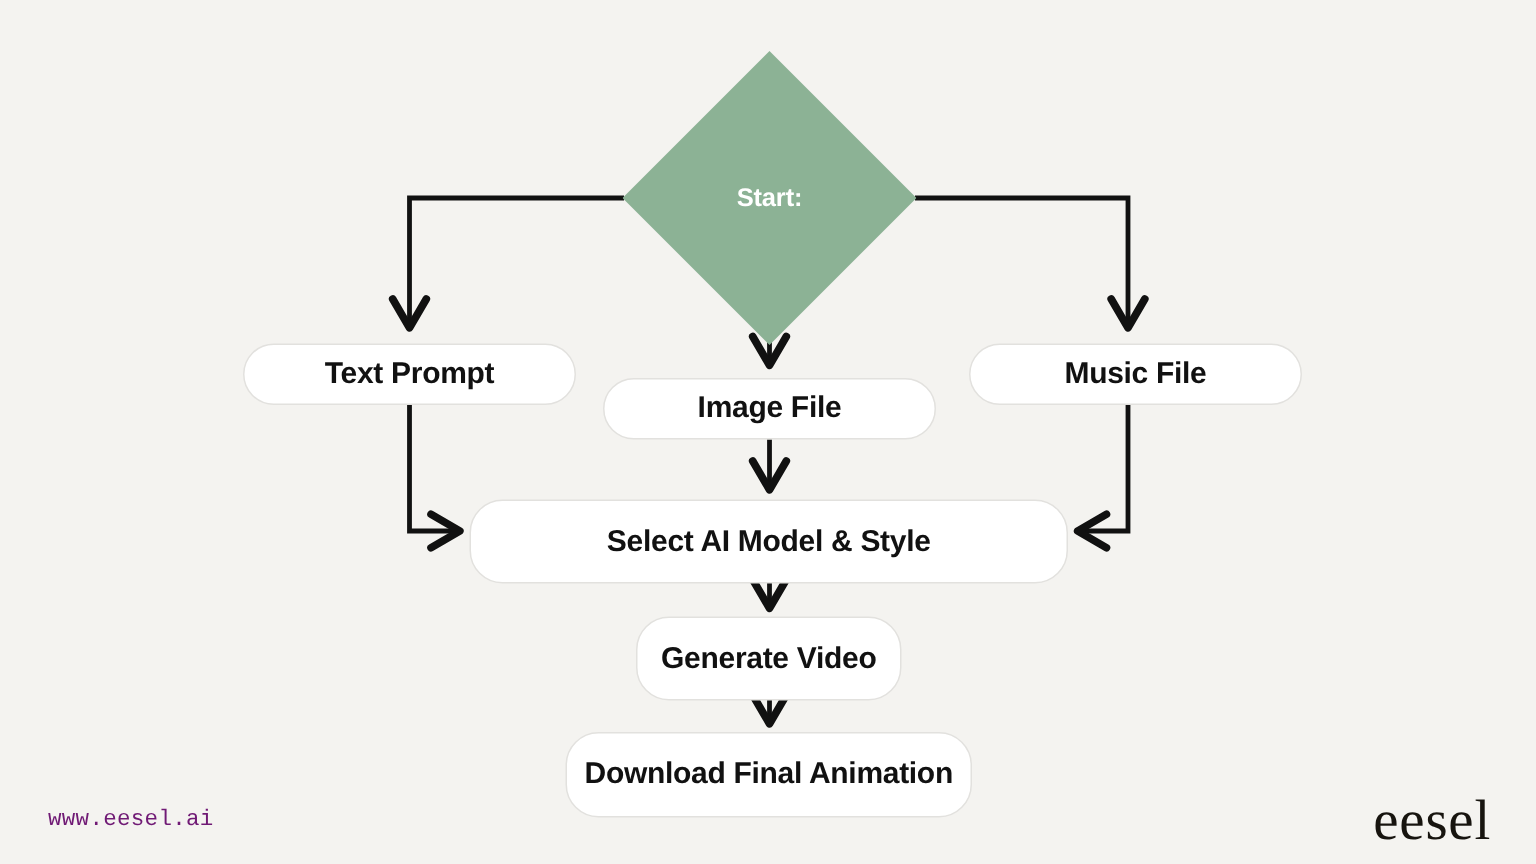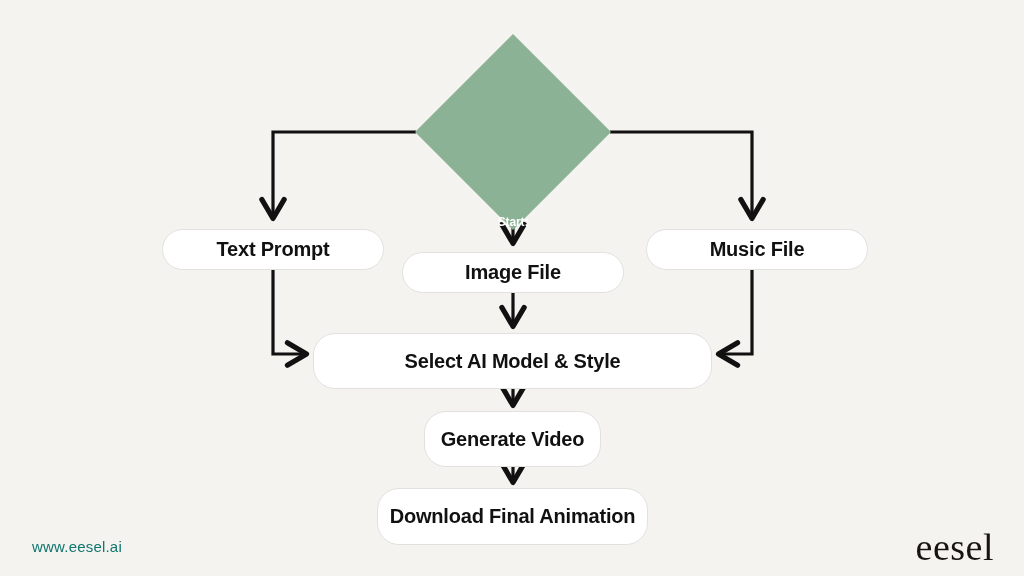--- a/index.html
+++ b/index.html
@@ -43,23 +43,23 @@
   }
   .diamond-label {
     position: absolute;
     left: 0;
     top: 0;
     width: 100%;
     height: 100%;
     display: flex;
     flex-direction: column;
     align-items: center;
-    justify-content: flex-end;
+    justify-content: center;
     color: #ffffff;
-    font-size: 12px;
+    font-size: 17px;
     font-weight: bold;
     line-height: 1.35;
     letter-spacing: -0.1px;
     text-align: center;
   }
   
   .node {
     position: absolute;
     box-sizing: border-box;
     background: #ffffff;
@@ -72,23 +72,23 @@
     font-size: 20px;
     font-weight: bold;
     letter-spacing: -0.2px;
     white-space: nowrap;
   }
   
   .footer-url {
     position: absolute;
     left: 32px;
     top: 538px;
-    font-family: Liberation Sans, sans-serif;
+    font-family: Liberation Mono, monospace;
     font-size: 15px;
-    color: #0f766e;
+    color: #701a75;
     letter-spacing: 0.2px;
   }
   .brand-logo {
     position: absolute;
     right: 30px;
     top: 528px;
     font-family: "Liberation Serif", serif;
     font-size: 38px;
     color: #17140f;
     letter-spacing: 0.5px;

